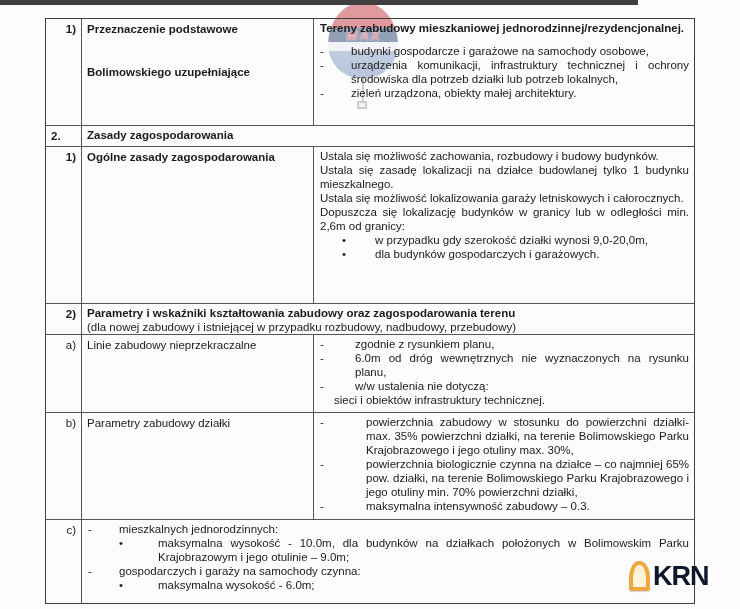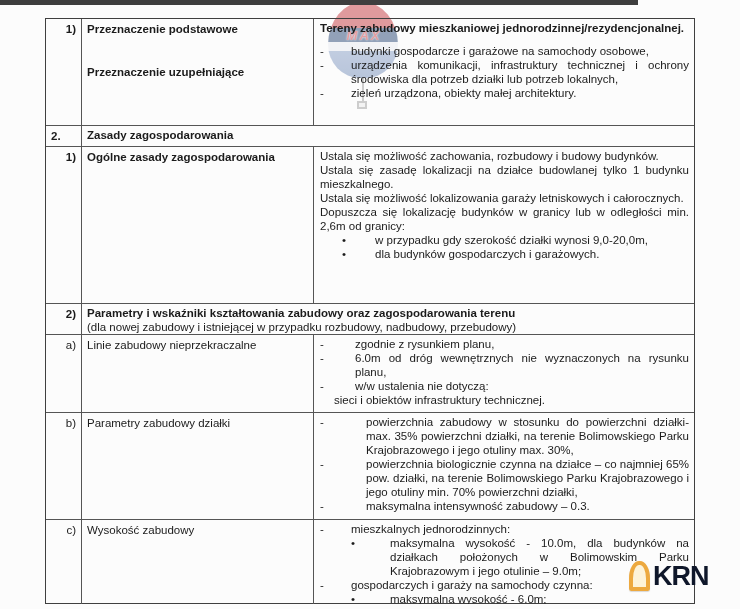--- a/index.html
+++ b/index.html
@@ -98,21 +98,21 @@
     <div class="balloon-string"></div>
     <div class="balloon-basket"></div>
   </div>
 
   <div class="doc-table">
 
     <div class="row r1">
       <div class="cell c-num bold">1)</div>
       <div class="cell c-label">
         <div class="bold">Przeznaczenie podstawowe</div>
-        <div class="bold label2">Przeznaczenie uzupełniające</div>
+        <div class="bold label2">Bolimowskiego uzupełniające</div>
       </div>
       <div class="cell c-content">
         <p class="bold just gap-after">Tereny zabudowy mieszkaniowej jednorodzinnej/rezydencjonalnej.</p>
         <div class="li li-d7">
             <span class="mk">-</span>
             <span class="txt">budynki gospodarcze i garażowe na samochody osobowe,</span>
           </div>
         <div class="li li-d7">
             <span class="mk">-</span>
             <span class="txt">urządzenia komunikacji, infrastruktury technicznej i ochrony środowiska dla potrzeb działki lub potrzeb lokalnych,</span>
@@ -196,23 +196,20 @@
           </div>
         <div class="li li-d22">
             <span class="mk">-</span>
             <span class="txt">maksymalna intensywność zabudowy – 0.3.</span>
           </div>
       </div>
     </div>
 
     <div class="row r7">
       <div class="cell c-num">c)</div>
-      <div class="cell c-label">
-        <div>Wysokość zabudowy</div>
-      </div>
       <div class="cell c-content">
         <div class="li li-d7">
             <span class="mk">-</span>
             <span class="txt">mieszkalnych jednorodzinnych:</span>
           </div>
         <div class="li li-b15">
             <span class="mk">•</span>
             <span class="txt">maksymalna wysokość - 10.0m, dla budynków na działkach położonych w Bolimowskim Parku Krajobrazowym i jego otulinie – 9.0m;</span>
           </div>
         <div class="li li-d7">

